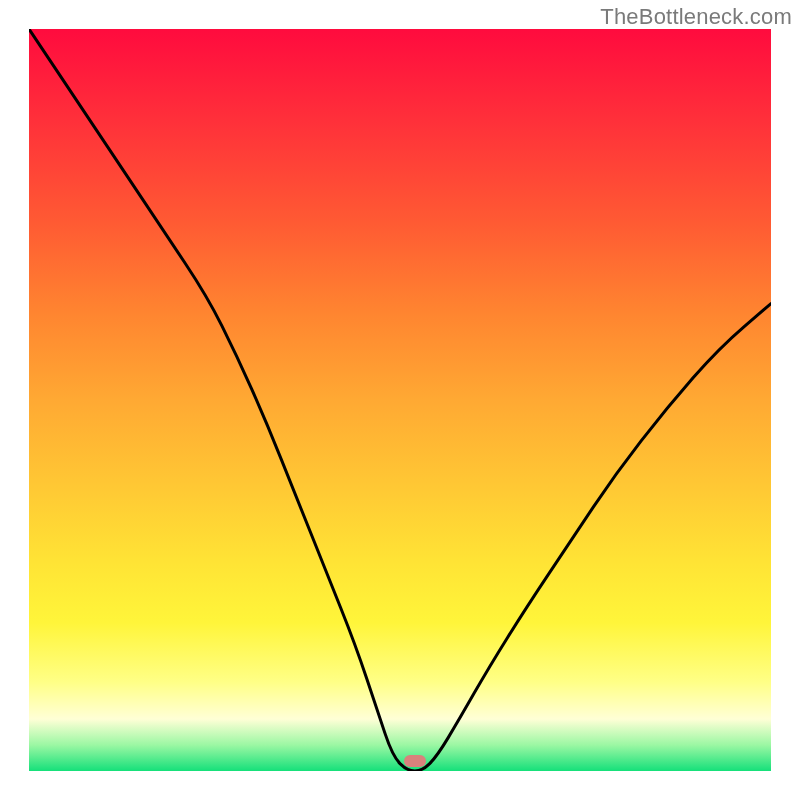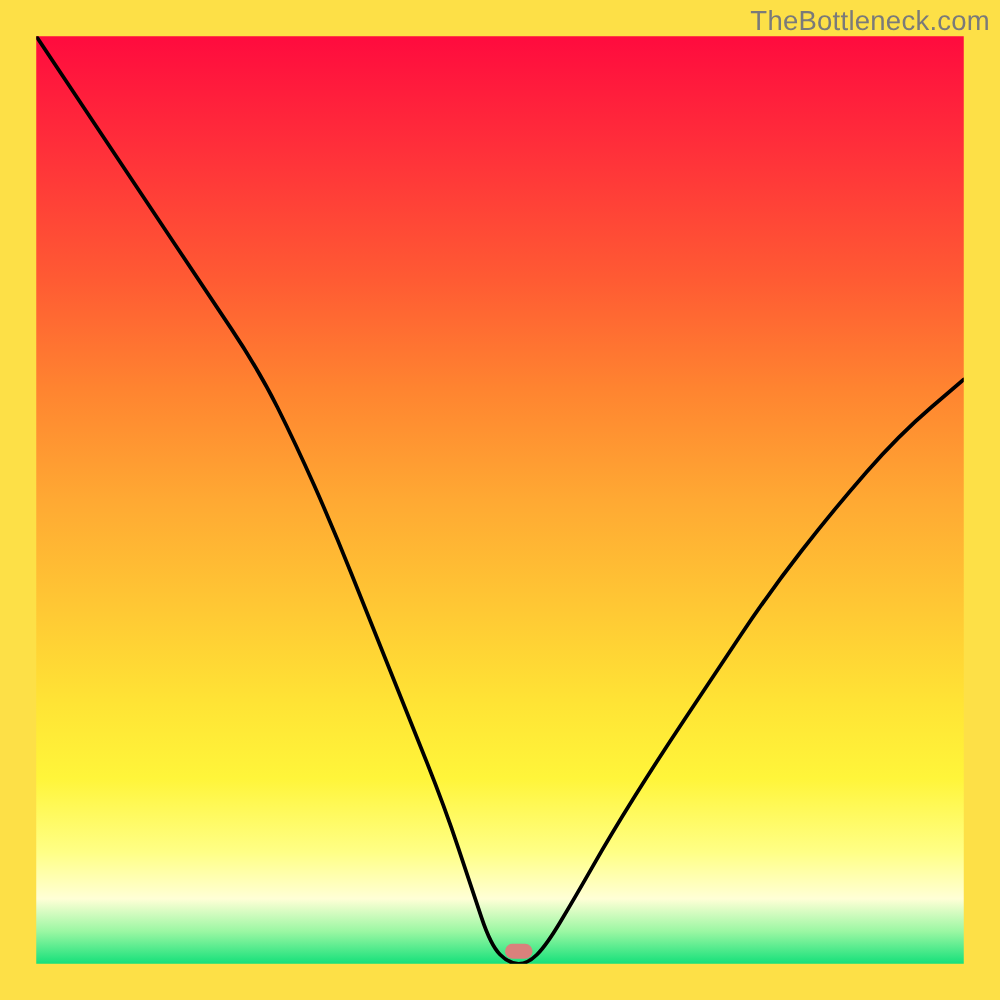--- a/index.html
+++ b/index.html
@@ -8,21 +8,21 @@
     width: 800px;
     height: 800px;
     background: #000;
     overflow: hidden;
     font-family: Arial, Helvetica, sans-serif;
   }
   .frame {
     position: relative;
     width: 800px;
     height: 800px;
-    background: #fde047;
+    background: #ffffff;
   }
   .plot-area {
     position: absolute;
     left: 29px;
     top: 29px;
     width: 742px;
     height: 742px;
     
     background: linear-gradient(
       to bottom,

